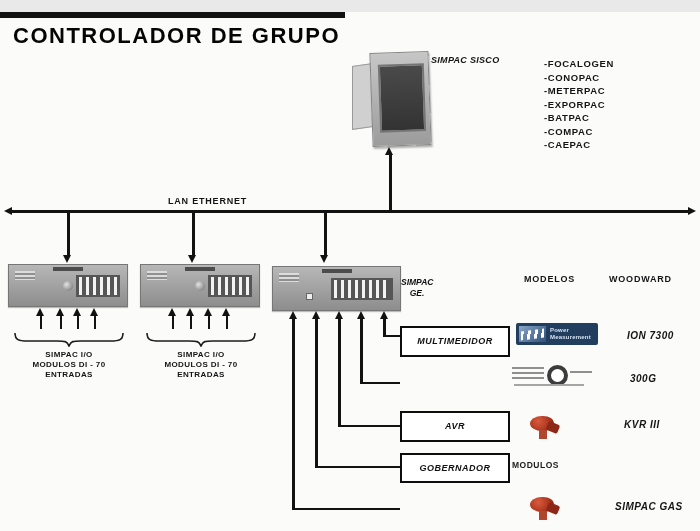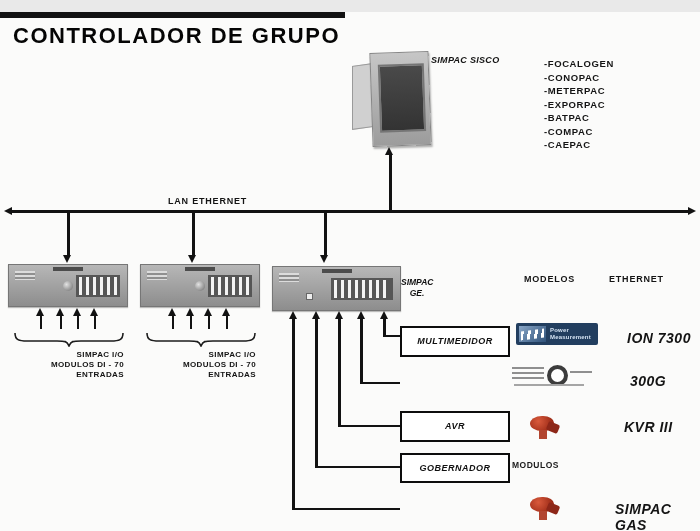--- a/index.html
+++ b/index.html
@@ -35,38 +35,38 @@
   .rack-logo{position:absolute; top:2px; left:50%; width:30px; height:4px; background:#4c4c4c; transform:translateX(-50%);}
   .rack-knob{position:absolute; left:46%; top:16px; width:10px; height:10px; border-radius:50%; background:radial-gradient(circle at 35% 35%, #e2e2e2, #686868);}
   .rack-dip{position:absolute; right:7px; top:10px; height:18px; background:#565656; padding:2px 3px;}
   .dip-bars{width:100%; height:100%; background:repeating-linear-gradient(90deg,#f3f3f3 0 3px,#565656 3px 7px);}
   .rack-led{position:absolute; left:26%; top:26px; width:5px; height:5px; background:#eeeeee; border:1px solid #666;}
   
   .hmi-back{position:absolute; left:352px; top:52px; width:26px; height:62px; background:#d0d0d0; border:1px solid #9a9a9a; transform:skewY(-8deg);}
   .hmi-body{position:absolute; left:371px; top:40px; width:57px; height:92px; background:linear-gradient(180deg,#c6c6c6,#9c9c9c); border:1px solid #868686; transform:rotate(-2deg); box-shadow:1px 2px 2px rgba(0,0,0,.3);}
   .hmi-screen{position:absolute; left:7px; top:11px; width:42px; height:64px; background:linear-gradient(180deg,#4a4a4a,#333333); border:2px solid #757575;}
   
-  .io-caption{position:absolute; width:110px; text-align:right; font-size:8px; font-weight:bold; line-height:10px; letter-spacing:0.4px; color:#141414;}
+  .io-caption{position:absolute; width:110px; text-align:center; font-size:8px; font-weight:bold; line-height:10px; letter-spacing:0.4px; color:#141414;}
   
   .dev-box{position:absolute; left:400px; width:106px; background:#ffffff; border:2px solid #0d0d0d; display:flex; flex-direction:column; align-items:center; justify-content:center; font-size:9px; font-weight:bold; font-style:italic; letter-spacing:0.5px; line-height:11px; text-align:center;}
   
   .pm-badge{position:absolute; left:516px; top:311px; width:82px; height:22px; background:#223e5f; border-radius:2px;}
   .pm-mark{position:absolute; left:3px; top:3px; width:27px; height:16px; background:linear-gradient(135deg,#89a6c7,#2f527a); overflow:hidden;}
   .pm-wave{position:absolute; left:2px; top:4px; width:23px; height:9px; background:repeating-linear-gradient(100deg,#ffffff 0 3px, rgba(255,255,255,0) 3px 7px); transform:skewY(-8deg);}
   .pm-text{position:absolute; left:34px; top:4px; color:#d4e2f2; font-size:6px; line-height:7px; font-weight:bold; letter-spacing:0.2px;}
   .sel-logo{position:absolute; left:512px; top:352px; width:92px; height:26px;}
   .sel-lines{position:absolute; left:0; top:3px; width:32px; height:12px; background:repeating-linear-gradient(180deg,#8f8f8f 0 2px,rgba(0,0,0,0) 2px 5px);}
   .sel-ring{position:absolute; left:35px; top:1px; width:13px; height:13px; border:4px solid #3c3c3c; border-radius:50%; background:#fff;}
   .sel-tail{position:absolute; left:58px; top:7px; width:22px; height:2px; background:#8f8f8f;}
   .sel-base{position:absolute; left:2px; top:20px; width:70px; height:1.5px; background:#a5a5a5;}
   .actuator{position:absolute; width:34px; height:30px;}
   .act-body{position:absolute; left:2px; top:4px; width:24px; height:15px; background:radial-gradient(circle at 35% 35%, #d95a3c, #9c2a16 75%); border-radius:50% 45% 45% 50%;}
   .act-arm{position:absolute; left:19px; top:11px; width:12px; height:9px; background:#8d2718; transform:rotate(22deg); border-radius:2px;}
   .act-foot{position:absolute; left:11px; top:18px; width:8px; height:9px; background:#b24530;}
-  .model-lbl{position:absolute; font-size:14px; font-weight:bold; font-style:italic; letter-spacing:0.5px; color:#141414;}
+  .model-lbl{position:absolute; font-size:10px; font-weight:bold; font-style:italic; letter-spacing:0.5px; color:#141414;}
   .woodward{position:absolute; left:512px; top:448px; font-size:8.5px; font-weight:bold; letter-spacing:0.5px; color:#1c1c1c;}
   .ctrl-lbl{position:absolute; left:401px; top:265px; width:32px; text-align:center; font-size:8.5px; font-weight:bold; font-style:italic; line-height:11px;}
 </style>
 </head>
 <body>
 
 <div id="stage">
 
   <div class="bar" style="left:0;top:0;width:345px;height:6px;"></div>
   <div class="bar" style="left:0;top:522px;width:700px;height:9px;"></div>
@@ -196,21 +196,21 @@
     <div>MULTIMEDIDOR</div>
   </div>
   <div class="dev-box" style="top:441px; height:26px;">
     <div>GOBERNADOR</div>
   </div>
   <div class="dev-box" style="top:399px; height:27px;">
     <div>AVR</div>
   </div>
 
   <div class="lbl-b" style="left:524px; top:262px;">MODELOS</div>
-  <div class="lbl-b" style="left:609px; top:262px;">ETHERNET</div>
+  <div class="lbl-b" style="left:609px; top:262px;">WOODWARD</div>
 
   <div class="pm-badge">
     <div class="pm-mark">
         <div class="pm-wave"></div>
       </div>
     <div class="pm-text">
       <div>Power</div>
       <div>Measurement</div>
     </div>
   </div>

